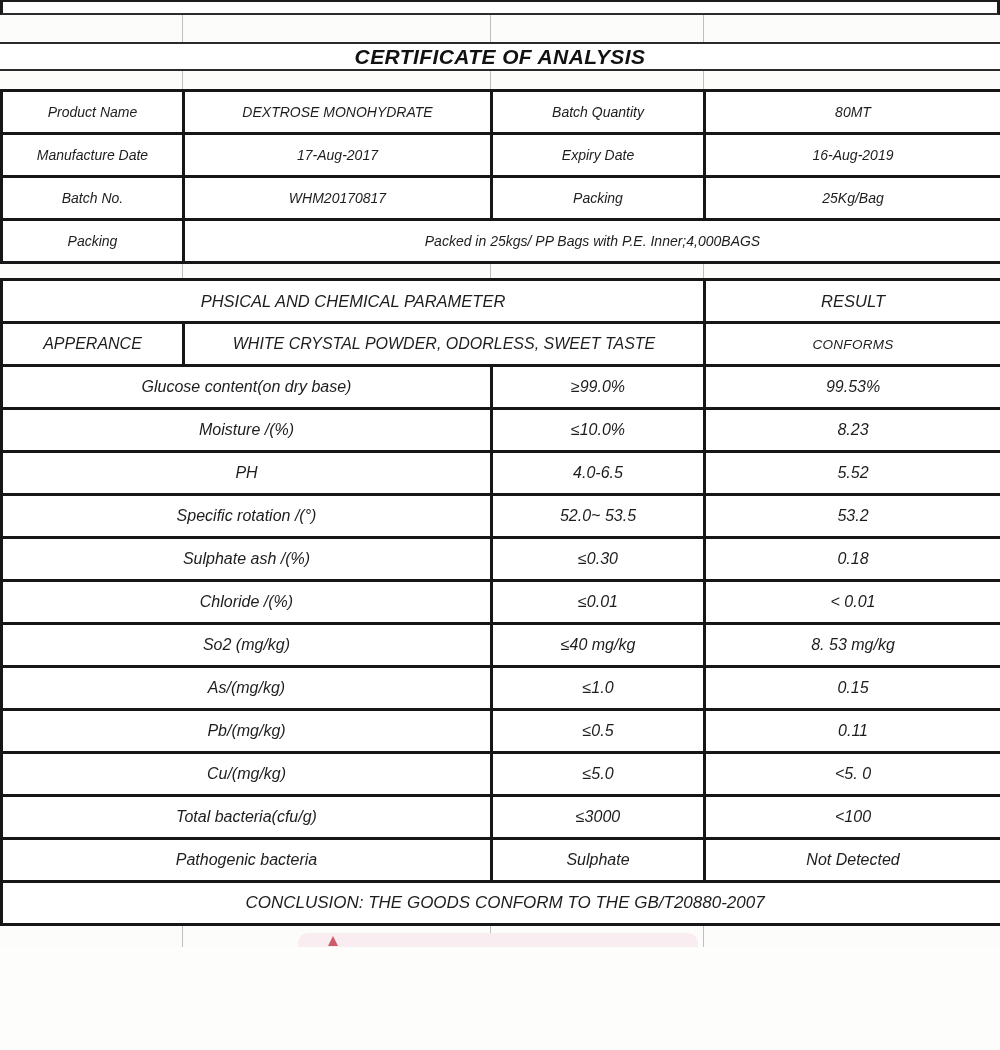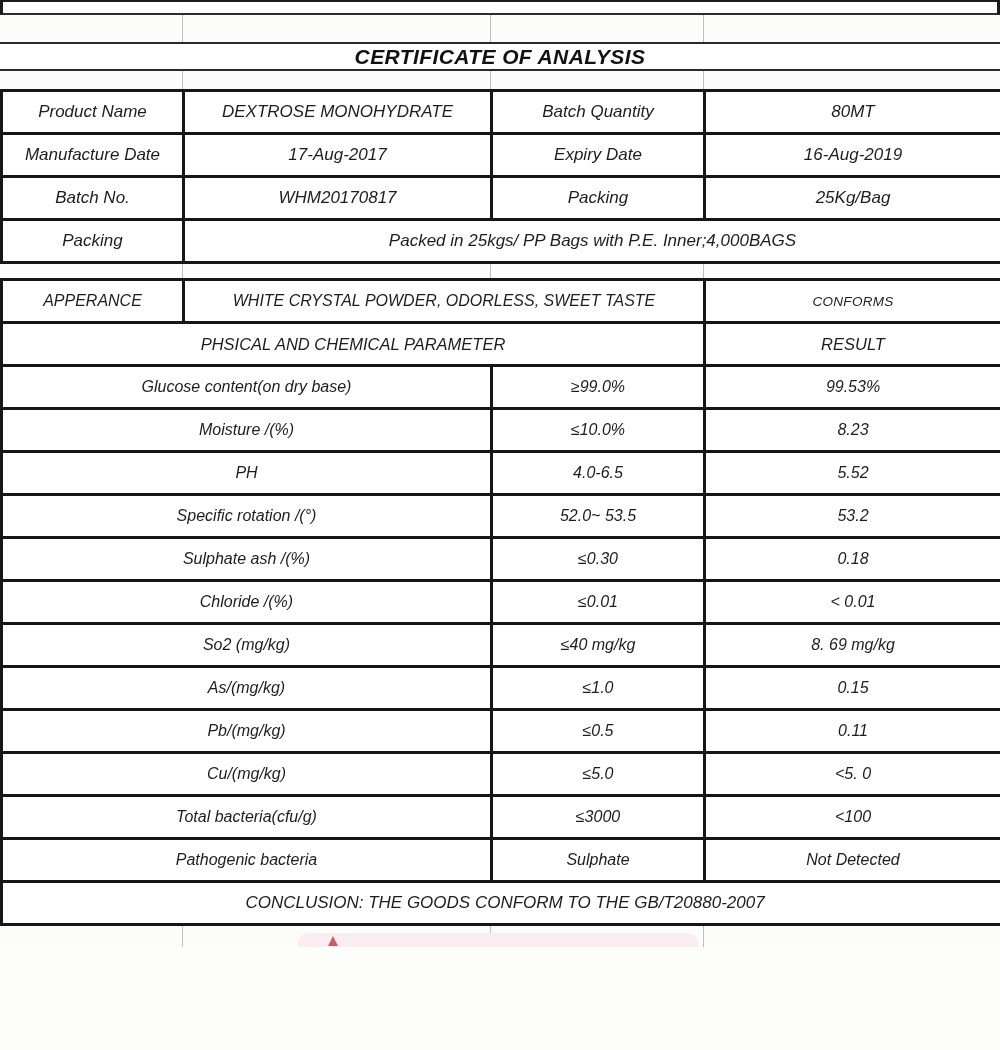--- a/index.html
+++ b/index.html
@@ -31,21 +31,21 @@
     height:29px;border-top:2px solid #2a2a2a;border-bottom:2px solid #2a2a2a;
     display:flex;align-items:center;justify-content:center;background:#fff;
   }
   .title{font-size:21px;font-weight:bold;letter-spacing:.4px;color:#111;}
   
   table{border-collapse:collapse;width:1000px;table-layout:fixed;background:#fff;}
   td{
     border:3px solid var(--ink);height:43px;text-align:center;vertical-align:middle;
     font-size:16px;color:var(--text);overflow:hidden;white-space:nowrap;
   }
-  table.info td{font-size:17px;}
+  table.info td{font-size:14px;}
   td.small{font-size:13.5px;letter-spacing:.3px;}
   td.sect{font-size:16.5px;}
   td.conclusion{
     text-align:center;padding-left:7px;font-size:17px;white-space:nowrap;
   }
   
   .bottomstrip{position:relative;height:21px;background:#fcfcfb;}
   .bottomstrip .gl{position:absolute;top:0;bottom:0;width:1px;background:var(--grid);}
   .stamp-band{
     position:absolute;left:298px;width:400px;top:7px;height:14px;
@@ -121,28 +121,28 @@
 
   <table class="analysis">
     <colgroup>
         <col style="width:182px">
         <col style="width:308px">
         <col style="width:213px">
         <col style="width:297px">
       </colgroup>
     <tbody>
       <tr>
+        <td colspan="3" class="sect">PHSICAL AND CHEMICAL PARAMETER</td>
+        <td class="sect">RESULT</td>
+      </tr>
+      <tr>
         <td>APPERANCE</td>
         <td colspan="2">WHITE CRYSTAL POWDER, ODORLESS, SWEET TASTE</td>
         <td class="small">CONFORMS</td>
       </tr>
-      <tr>
-        <td colspan="3" class="sect">PHSICAL AND CHEMICAL PARAMETER</td>
-        <td class="sect">RESULT</td>
-      </tr>
 
       <tr>
         <td colspan="2">Glucose content(on dry base)</td>
         <td>≥99.0%</td>
         <td>99.53%</td>
       </tr>
       <tr>
         <td colspan="2">Moisture /(%)</td>
         <td>≤10.0%</td>
         <td>8.23</td>
@@ -163,21 +163,21 @@
         <td>0.18</td>
       </tr>
       <tr>
         <td colspan="2">Chloride /(%)</td>
         <td>≤0.01</td>
         <td>&lt; 0.01</td>
       </tr>
       <tr>
         <td colspan="2">So2 (mg/kg)</td>
         <td>≤40 mg/kg</td>
-        <td>8. 69 mg/kg</td>
+        <td>8. 53 mg/kg</td>
       </tr>
       <tr>
         <td colspan="2">As/(mg/kg)</td>
         <td>≤1.0</td>
         <td>0.15</td>
       </tr>
       <tr>
         <td colspan="2">Pb/(mg/kg)</td>
         <td>≤0.5</td>
         <td>0.11</td>

